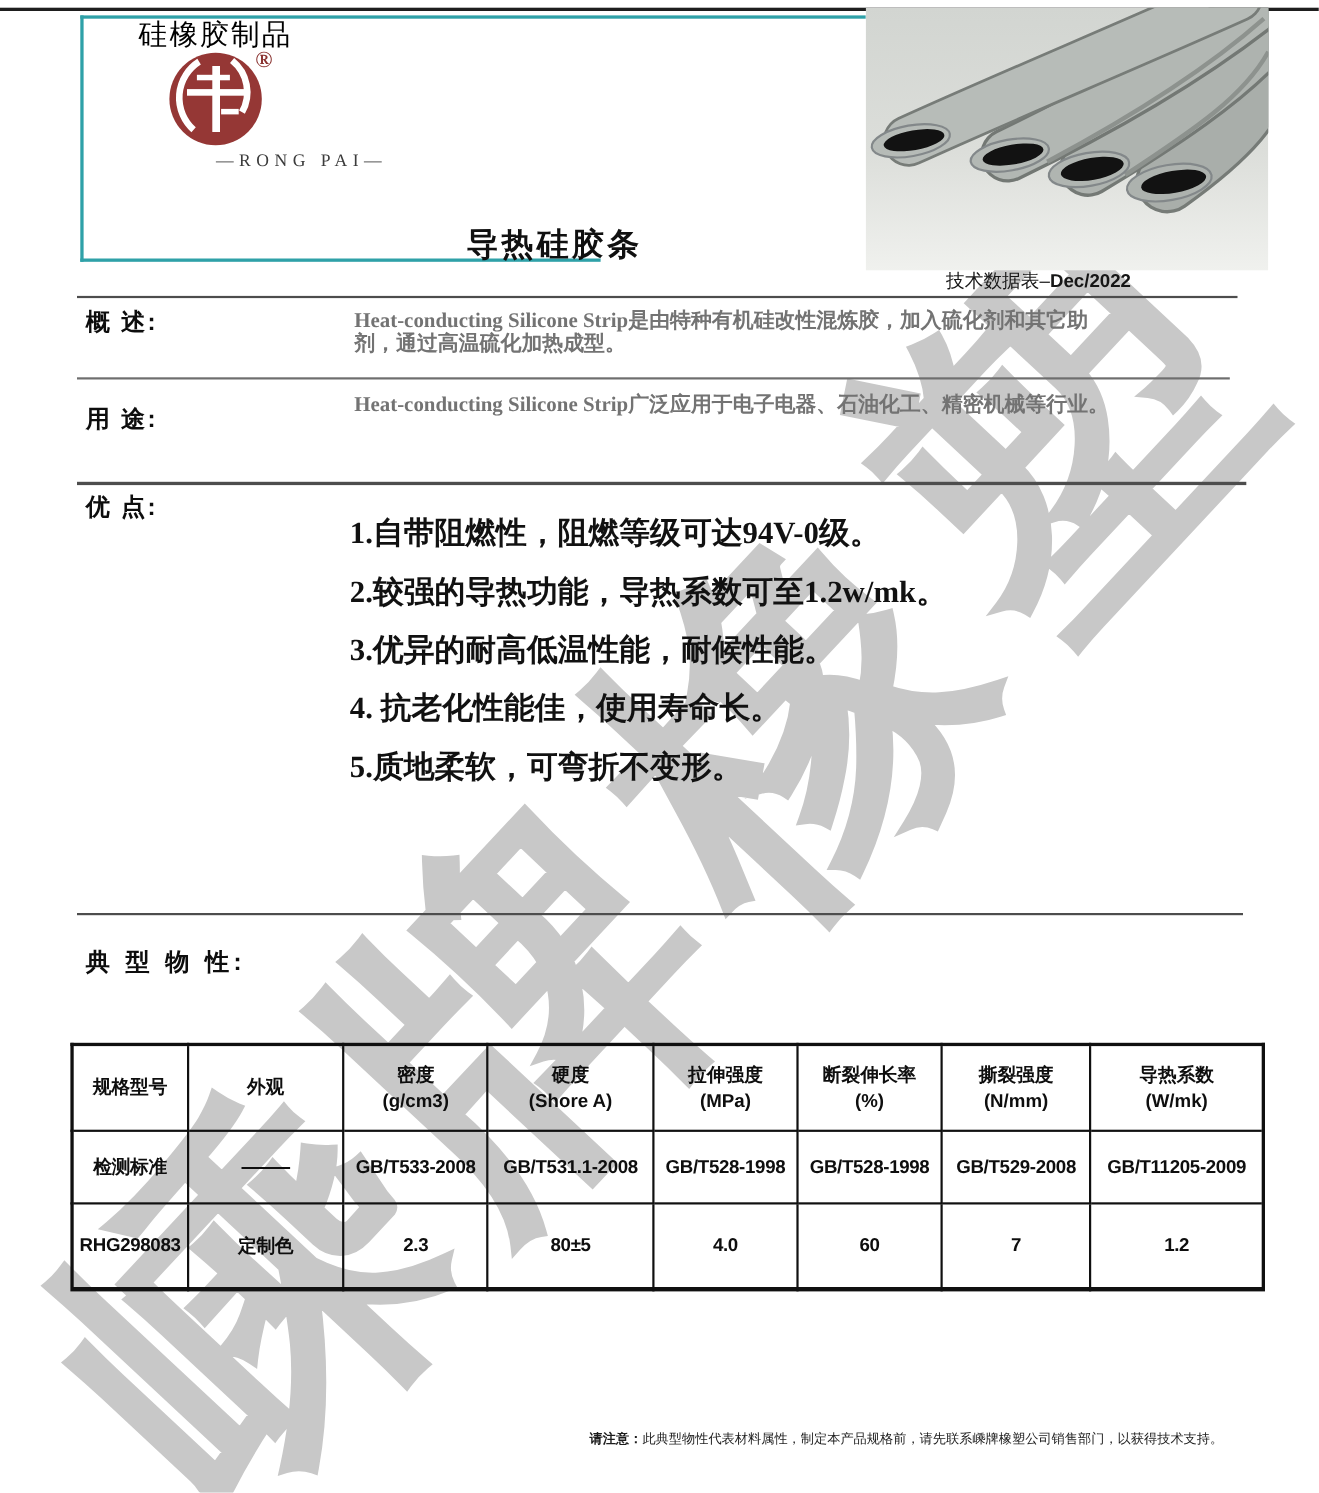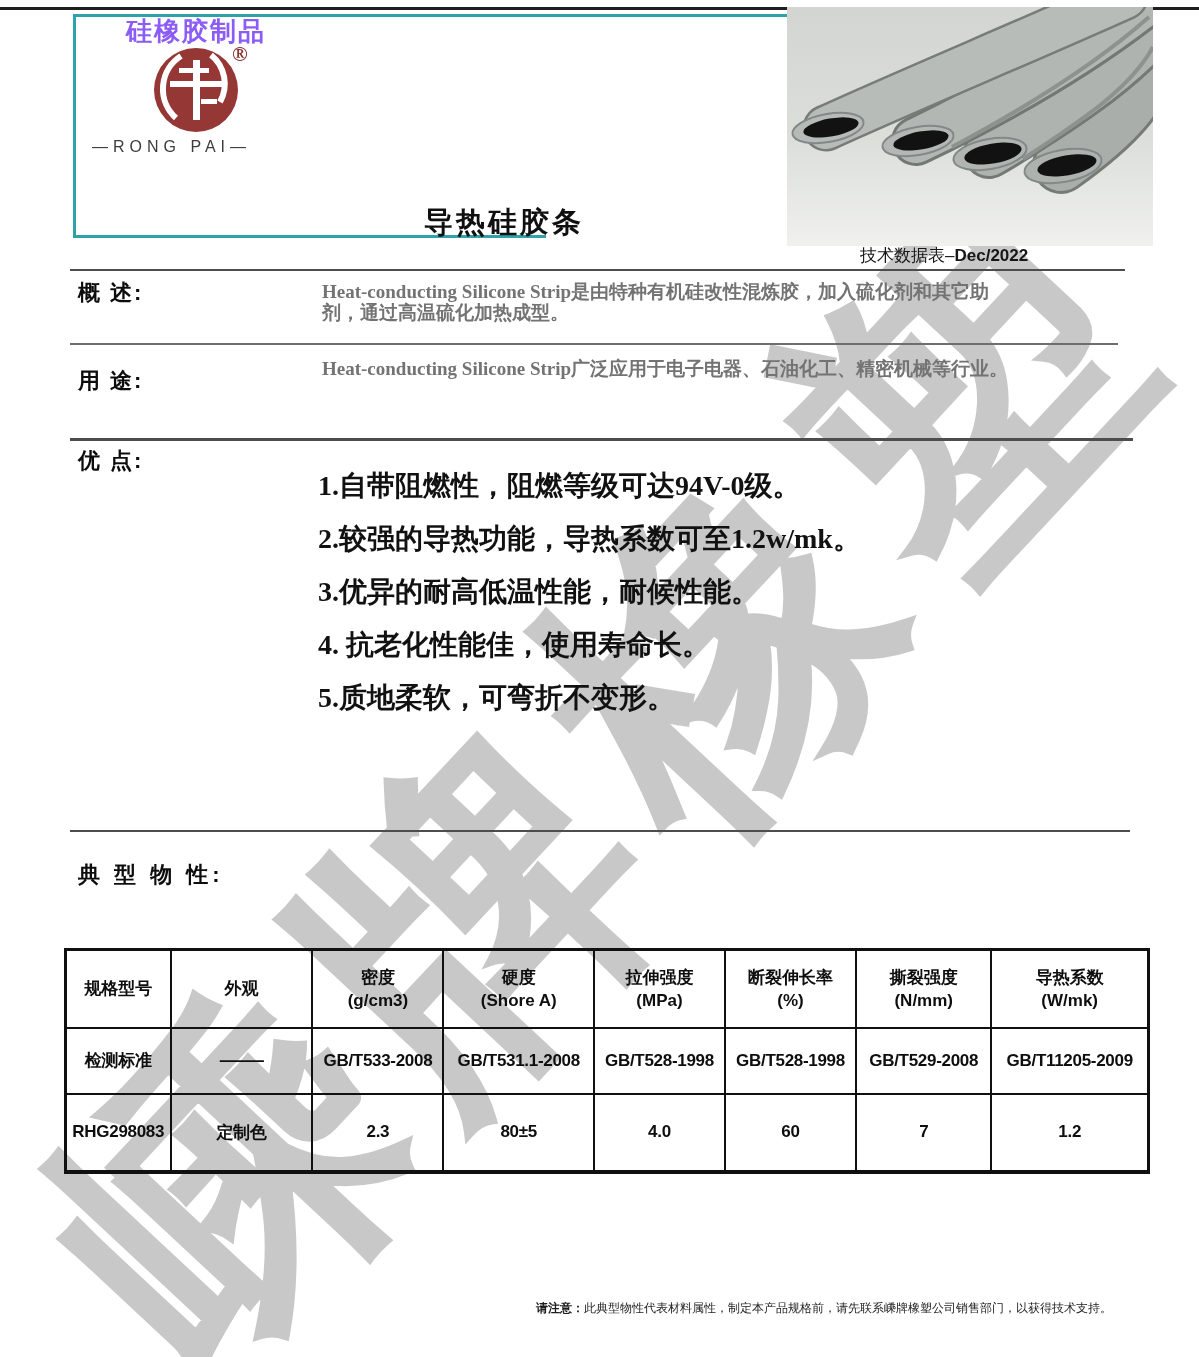--- a/index.html
+++ b/index.html
@@ -17,25 +17,25 @@
   .hr{background:#4d4d4d;}
   .hr1{left:70px;top:269px;width:1055px;height:2px;}
   .hr2{left:70px;top:343px;width:1048px;height:2px;background:#6e6e6e;}
   .hr3{left:70px;top:438px;width:1063px;height:3px;}
   .hr4{left:70px;top:830px;width:1060px;height:2px;}
   
   .teal-top{left:73px;top:14px;width:714px;height:3px;}
   .teal-left{left:73px;top:14px;width:3px;height:224px;}
   .teal-bottom{left:73px;top:235px;width:473px;height:3px;}
   
-  .company-type{left:126px;top:14px;font-size:26px;font-weight:bold;letter-spacing:2px;color:#8b5cf6;}
+  .company-type{left:126px;top:14px;font-size:26px;font-weight:normal;letter-spacing:2px;color:#000000;}
   .seal{left:150px;top:44px;width:92px;height:92px;}
   .registered{left:232px;top:42px;font-size:21px;font-weight:bold;color:#8a3331;font-family:"Liberation Serif",serif;}
-  .brand-rom{left:92px;top:138px;width:260px;text-align:left;font-size:16px;letter-spacing:5px;
-        color:#3c3c3c;font-family:Liberation Sans, sans-serif;}
+  .brand-rom{left:92px;top:138px;width:260px;text-align:right;font-size:16px;letter-spacing:5px;
+        color:#3c3c3c;font-family:Liberation Serif, serif;}
   .title-en{left:84px;top:159px;font-size:36px;font-weight:bold;color:#0c0c0c;letter-spacing:0px;}
   .title-zh{left:424px;top:203px;font-size:29px;font-weight:bold;letter-spacing:3px;color:#101010;}
   .photo{left:787px;top:7px;width:366px;height:239px;}
   .caption{left:860px;top:244px;font-size:17px;color:#161616;}
   .caption b{font-weight:bold;}
   
   .sec-label{font-size:22px;font-weight:bold;color:#0d0d0d;letter-spacing:2px;}
   .lbl-overview{left:78px;top:278px;}
   .lbl-usage{left:78px;top:366px;}
   .lbl-adv{left:78px;top:446px;}

